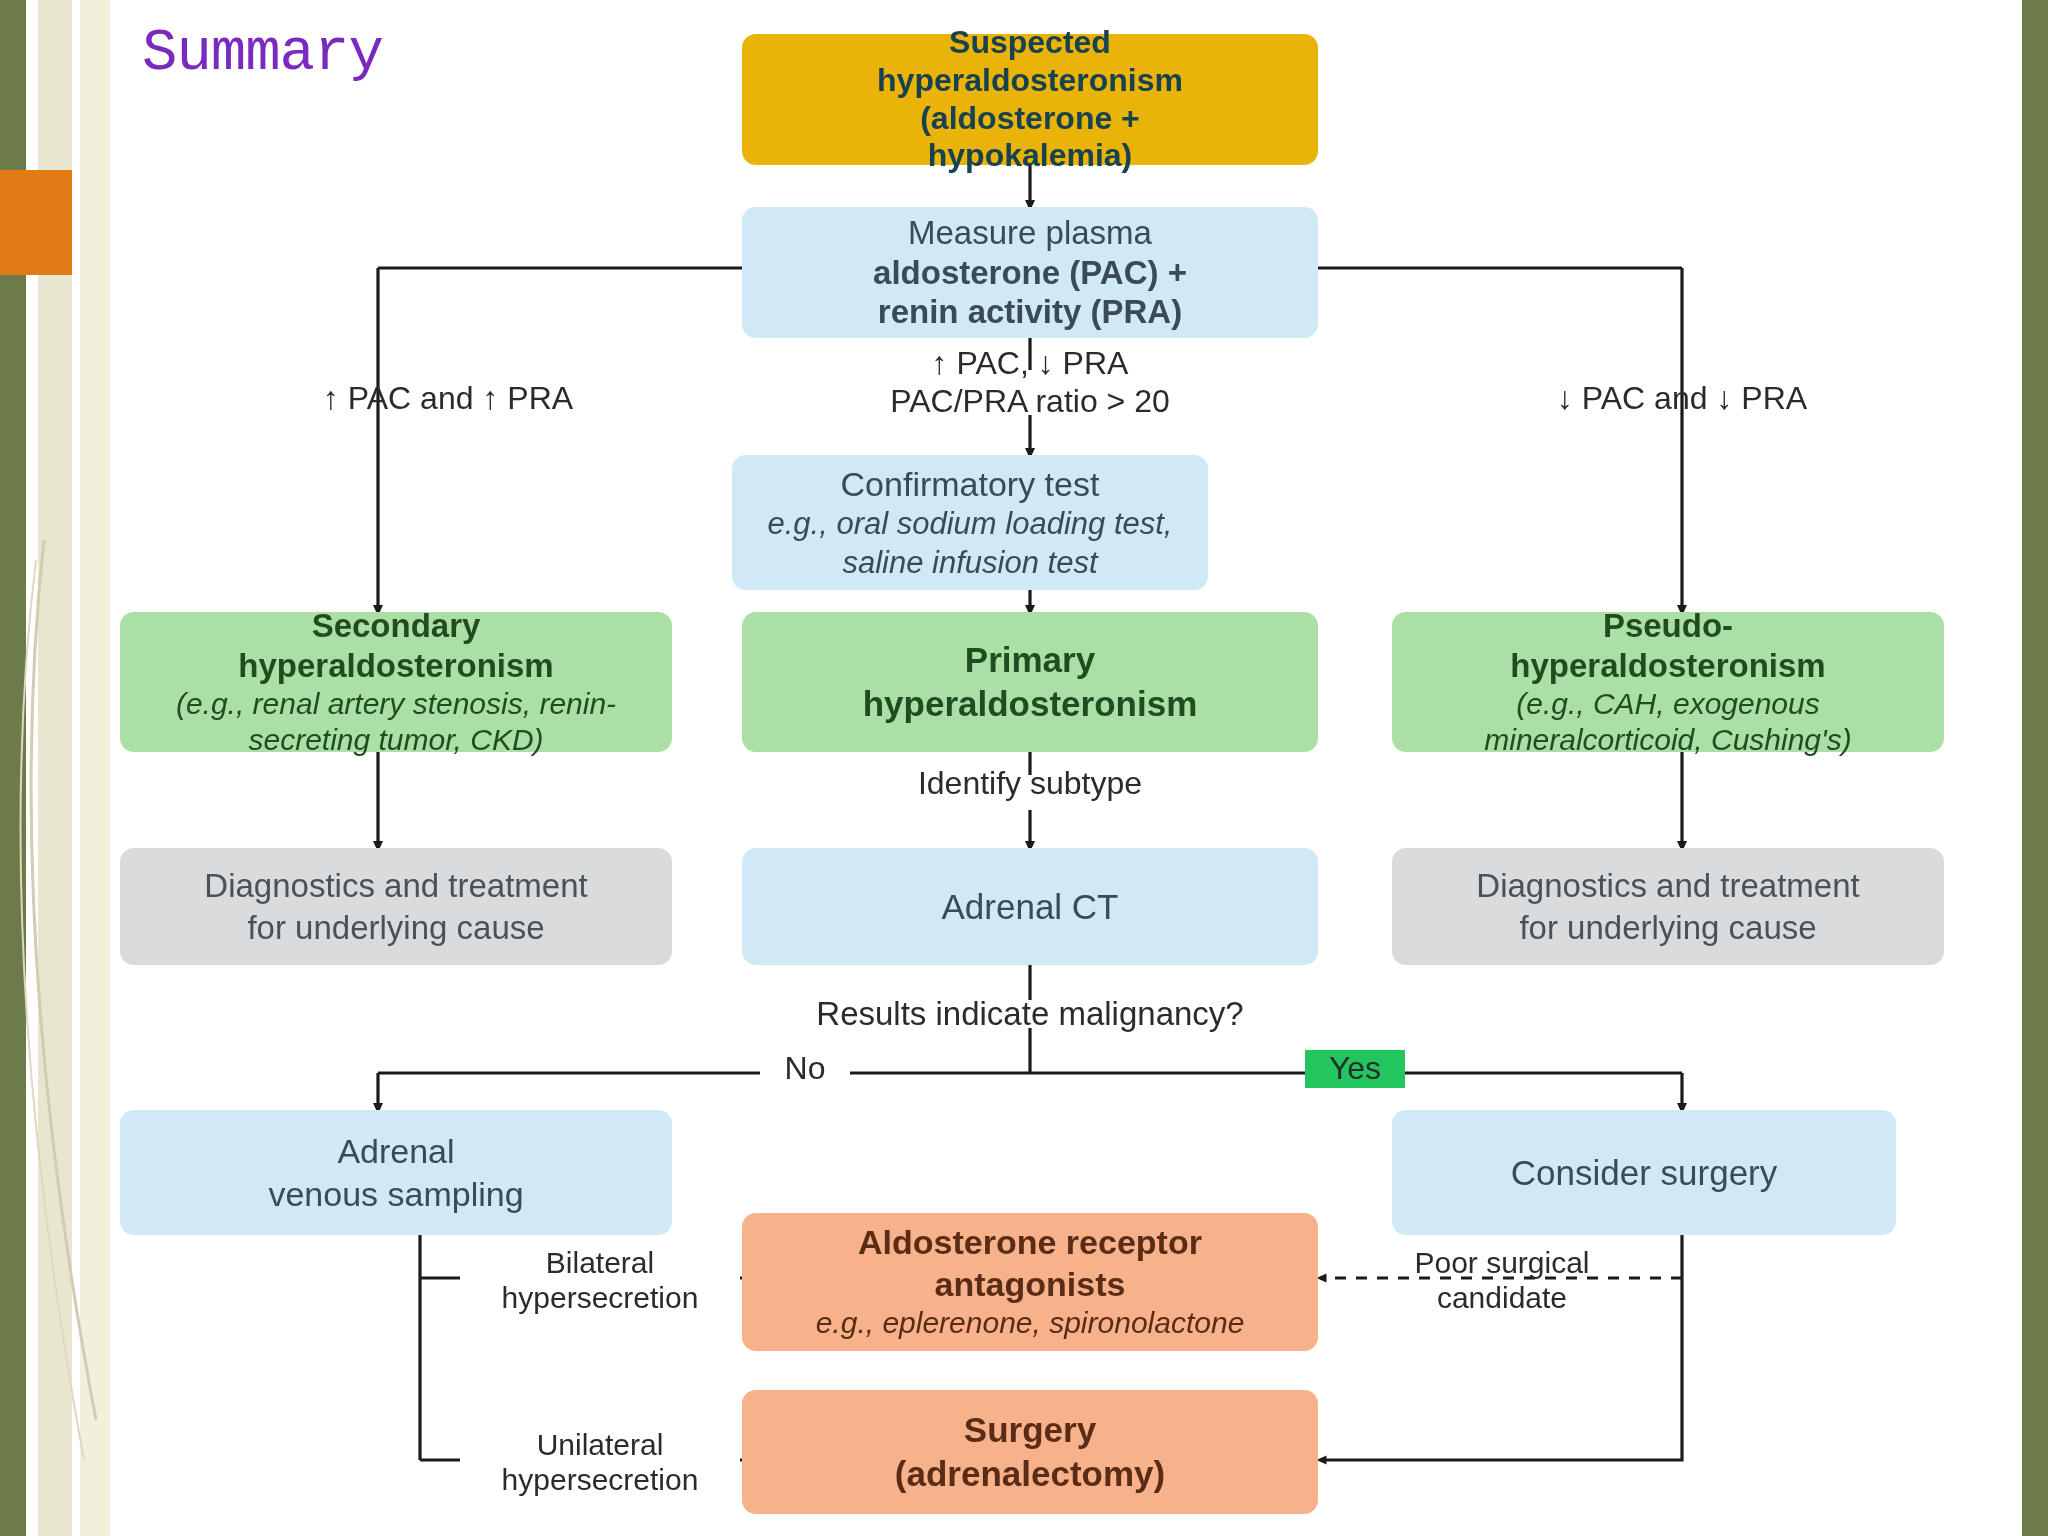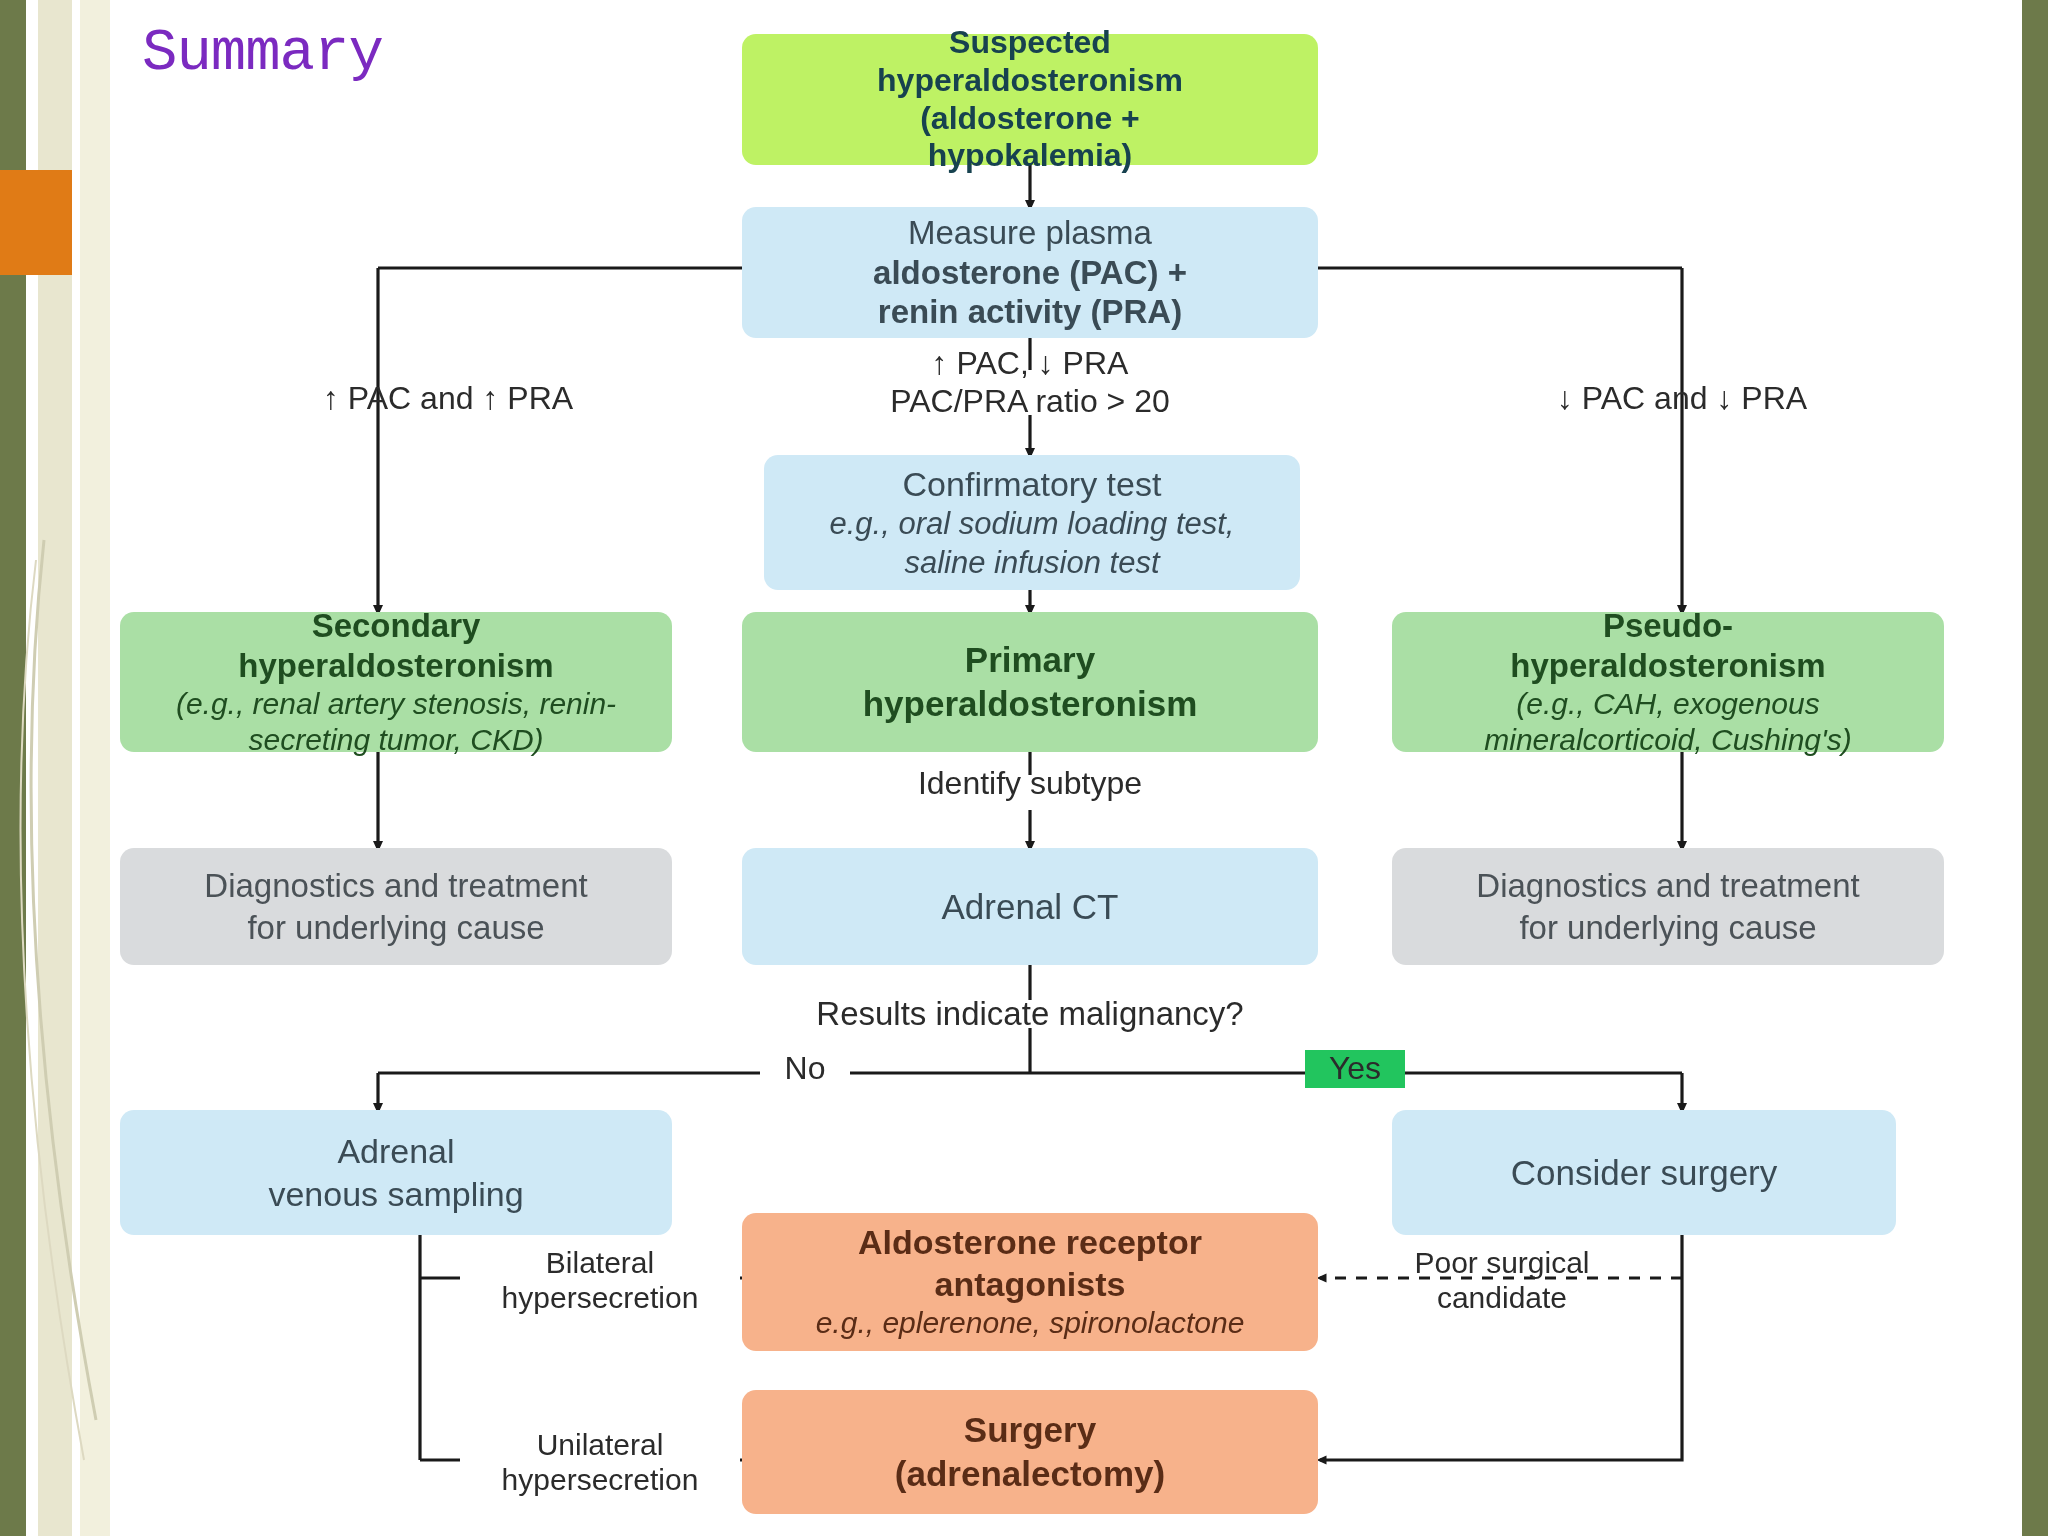--- a/index.html
+++ b/index.html
@@ -37,21 +37,21 @@
   .node{
     position:absolute;box-sizing:border-box;
     border-radius:14px;
     display:flex;flex-direction:column;align-items:center;justify-content:center;
     text-align:center;padding:6px 12px;
   }
   .node .ln{display:block;white-space:nowrap;}
   .b-title{font-weight:bold;}
   .b-sub{font-style:italic;}
 
-  .c-blue-dark{background:#bef264;color:#17424f;}
+  .c-blue-dark{background:#eab308;color:#17424f;}
   .c-blue-light{background:#cfe9f6;color:#3a4b55;}
   .c-green{background:#aadfa5;color:#1f4d20;}
   .c-gray{background:#d9dbdd;color:#4b5257;}
   .c-orange{background:#f7b28b;color:#5a2c16;}
 
   .edge-label{
     position:absolute;
     color:#2b2b2b;
     text-align:center;
     white-space:nowrap;
@@ -139,21 +139,21 @@
     <span class="ln b-title">(aldosterone +</span>
     <span class="ln b-title">hypokalemia)</span>
   </div>
 
   <div class="node c-blue-light" style="left:622px;top:207px;width:576px;height:131px;font-size:33px;line-height:1.2;">
     <span class="ln">Measure plasma</span>
     <span class="ln b-title">aldosterone (PAC) +</span>
     <span class="ln b-title">renin activity (PRA)</span>
   </div>
 
-  <div class="node c-blue-light" style="left:644px;top:455px;width:536px;height:135px;font-size:31px;line-height:1.24;">
+  <div class="node c-blue-light" style="left:612px;top:455px;width:476px;height:135px;font-size:31px;line-height:1.24;">
     <span class="ln" style="font-size:34px;">Confirmatory test</span>
     <span class="ln b-sub">e.g., oral sodium loading test,</span>
     <span class="ln b-sub">saline infusion test</span>
   </div>
 
   <div class="node c-green" style="left:0px;top:612px;width:552px;height:140px;font-size:30px;line-height:1.2;">
     <span class="ln b-title" style="font-size:33px;">Secondary</span>
     <span class="ln b-title" style="font-size:33px;">hyperaldosteronism</span>
     <span class="ln b-sub">(e.g., renal artery stenosis, renin-</span>
     <span class="ln b-sub">secreting tumor, CKD)</span>

